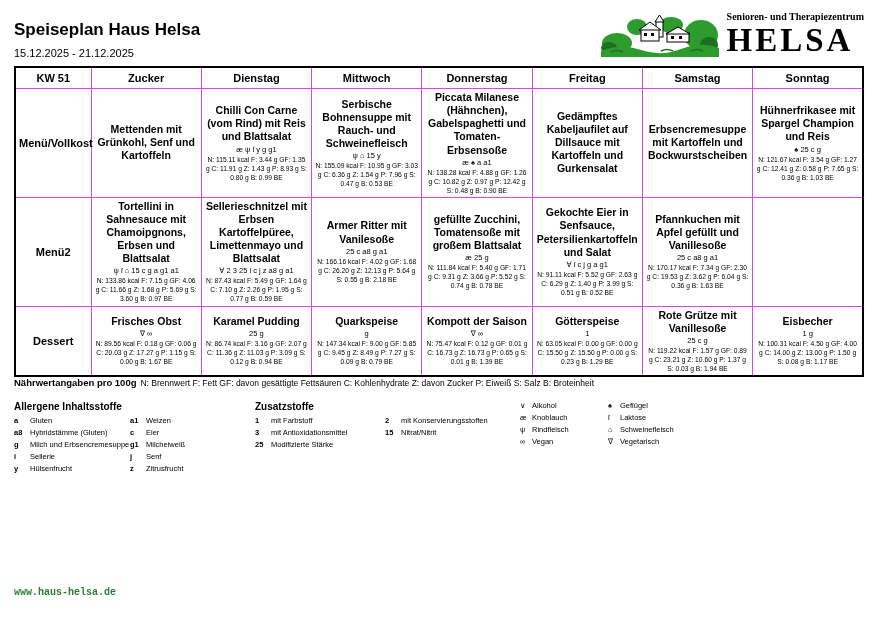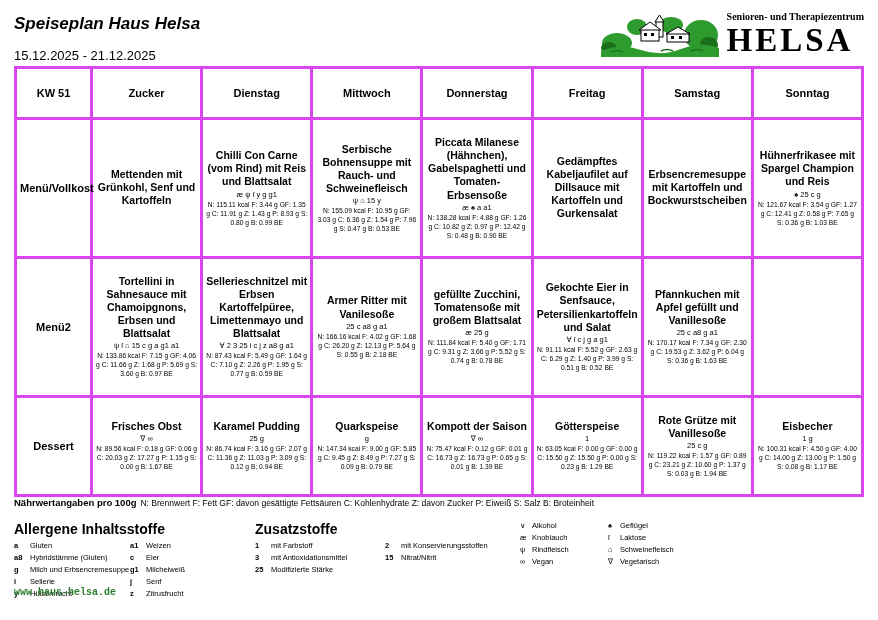--- a/index.html
+++ b/index.html
@@ -5,48 +5,48 @@
   html,body{margin:0;padding:0;}
   body{
     width:878px;height:620px;background:#ffffff;color:#000;
     font-family:"Liberation Sans", sans-serif;
     overflow:hidden;position:relative;
   }
   .page{position:relative;width:850px;margin:0 auto;padding-top:12px;}
 
   
   .header{display:flex;justify-content:space-between;align-items:flex-start;height:48px;}
-  .title{font-size:17px;font-weight:bold;margin-top:2px;font-style:italic;}
-  .daterange{font-size:13px;margin-top:14px;}
+  .title{font-size:17px;font-weight:bold;margin-top:8px;}
+  .daterange{font-size:11px;margin-top:7px;}
   .logo{display:flex;align-items:flex-end;gap:8px;margin-top:0;}
   .logo-text{line-height:1;}
   .logo-sub{font-family:"Liberation Serif", serif;font-weight:bold;font-size:10px;margin-bottom:2px;}
   .logo-name{font-family:"Liberation Serif", serif;font-weight:bold;font-size:33px;letter-spacing:3px;}
 
   
   table.menu{border-collapse:collapse;width:850px;margin-top:6px;table-layout:fixed;border:2px solid #000;}
-  table.menu th, table.menu td{border:3px solid #d946ef;vertical-align:middle;text-align:center;padding:16px 3px;}
+  table.menu th, table.menu td{border:1px solid #d946ef;vertical-align:middle;text-align:center;padding:2px 3px;}
   table.menu col.c-label{width:76px;}
   thead th{font-size:11px;font-weight:bold;height:16px;padding:1px 2px;}
   td.rowlabel{font-size:11px;font-weight:bold;}
   tr.r1{height:86px;}
   tr.r2{height:95px;}
   tr.r3{height:62px;}
   .dish{font-weight:bold;font-size:10.5px;line-height:1.25;}
   .syms{font-size:7.5px;margin-top:1px;line-height:1.2;}
   .nut{font-size:6.7px;line-height:1.35;margin-top:1px;}
 
   
   .nutkey{font-size:8.5px;}
   .nutkey .nk-title{font-weight:bold;font-size:9.5px;margin-right:4px;}
 
   
   .legends{position:relative;margin-top:13px;height:66px;}
   .legend-block{position:absolute;top:0;}
-  .legend-title{font-weight:bold;font-size:14px;margin-bottom:4px;}
+  .legend-title{font-weight:bold;font-size:10px;margin-bottom:4px;}
   .lg-grid{display:grid;row-gap:3px;font-size:7.5px;line-height:1.2;}
   .allergens{left:0;width:238px;}
   .allergens .lg-grid{grid-template-columns:116px 1fr;}
   .additives{left:241px;width:258px;}
   .additives .lg-grid{grid-template-columns:130px 1fr;}
   .properties{left:506px;width:250px;}
   .properties .lg-grid{grid-template-columns:88px 1fr;}
   .lg-item{display:flex;}
   .lg-code{font-weight:bold;min-width:16px;flex:0 0 auto;}
   .properties .lg-code{min-width:12px;font-weight:normal;}

